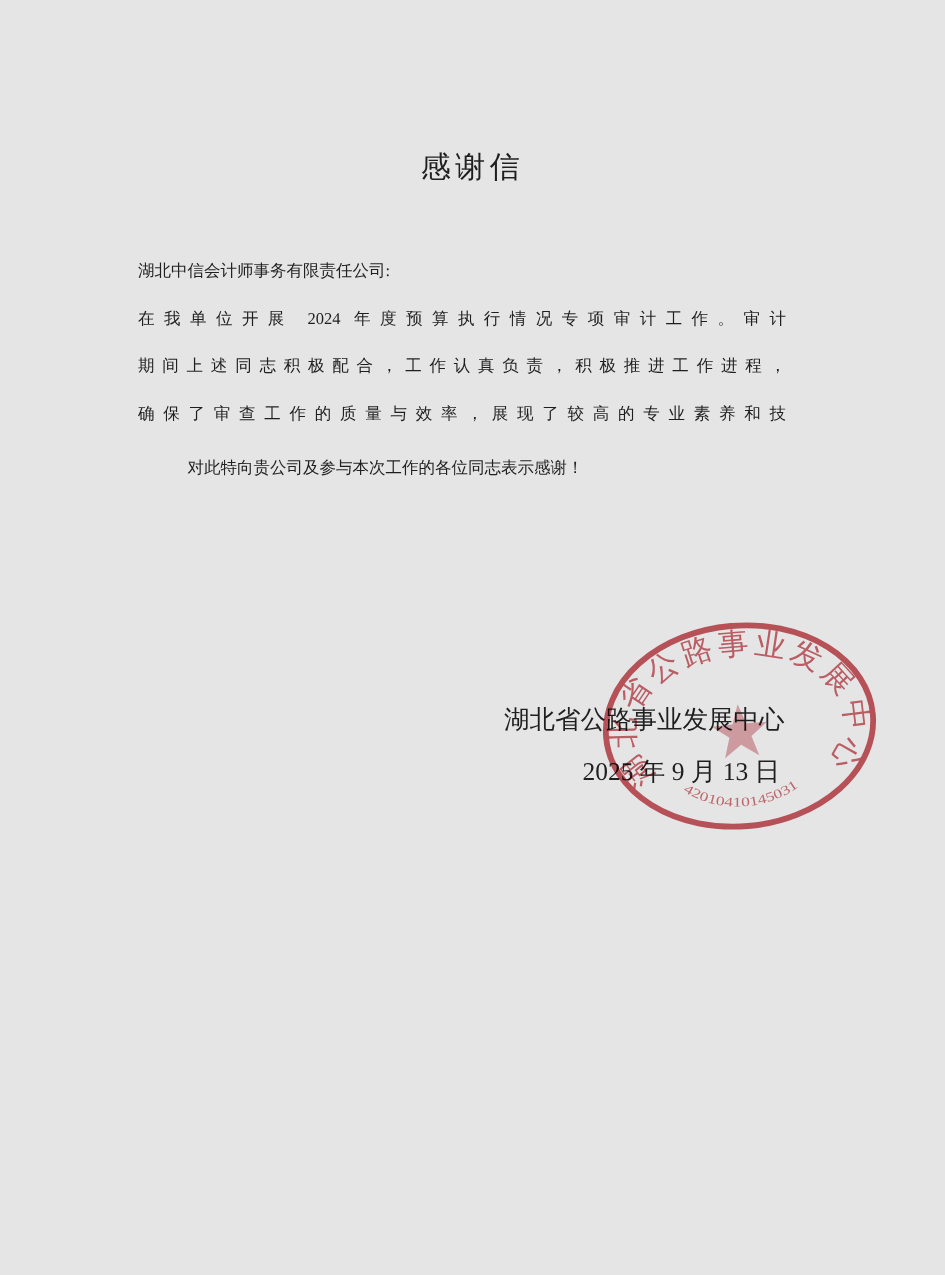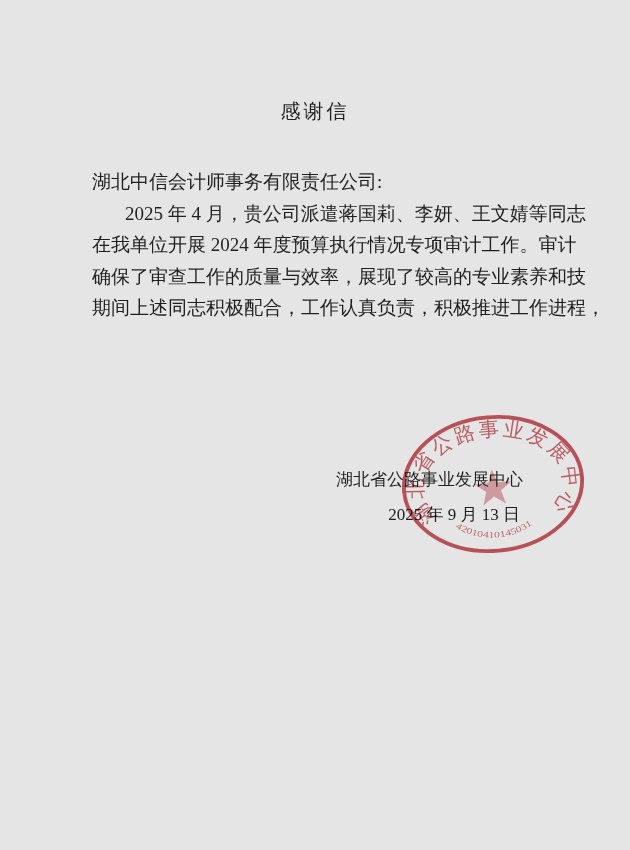--- a/index.html
+++ b/index.html
@@ -24,21 +24,21 @@
     text-align: center;
     font-size: 20px;
     letter-spacing: 3px;
     font-weight: 500;
   }
   .body-block {
     position: absolute;
     left: 92px;
     top: 166px;
     width: 432px;
-    font-size: 19px;
+    font-size: 11px;
     line-height: 31.5px;
   }
   .line {
     white-space: nowrap;
     text-align: left;
   }
   .line.fill {
     text-align: justify;
     text-align-last: justify;
   }
@@ -75,24 +75,24 @@
 </style>
 </head>
 <body>
 
 <div class="page">
 
   <div class="title">感谢信</div>
 
   <div class="body-block">
     <div class="line">湖北中信会计师事务有限责任公司:</div>
-    <div class="line fill indent">2025 年 4 月，贵公司派遣蒋国莉、李妍、王文婧等同志</div>
     <div class="line fill">在我单位开展 2024 年度预算执行情况专项审计工作。审计</div>
+    <div class="line fill">期间上述同志积极配合，工作认真负责，积极推进工作进程，</div>
     <div class="line fill">确保了审查工作的质量与效率，展现了较高的专业素养和技</div>
-    <div class="line fill">期间上述同志积极配合，工作认真负责，积极推进工作进程，</div>
+    <div class="line indent para-gap">对此特向贵公司及参与本次工作的各位同志表示感谢！</div>
   </div>
 
   <div class="sig-block">
     <div class="sig-line">湖北省公路事业发展中心</div>
     <div class="date-line">2025 年 9 月 13 日</div>
   </div>
 
   <svg class="seal" viewBox="0 0 200 150" xmlns="http://www.w3.org/2000/svg">
     <defs>
       <path id="arcTop" d="M 40 104 A 73 50 0 1 1 160 104" fill="none"></path>

